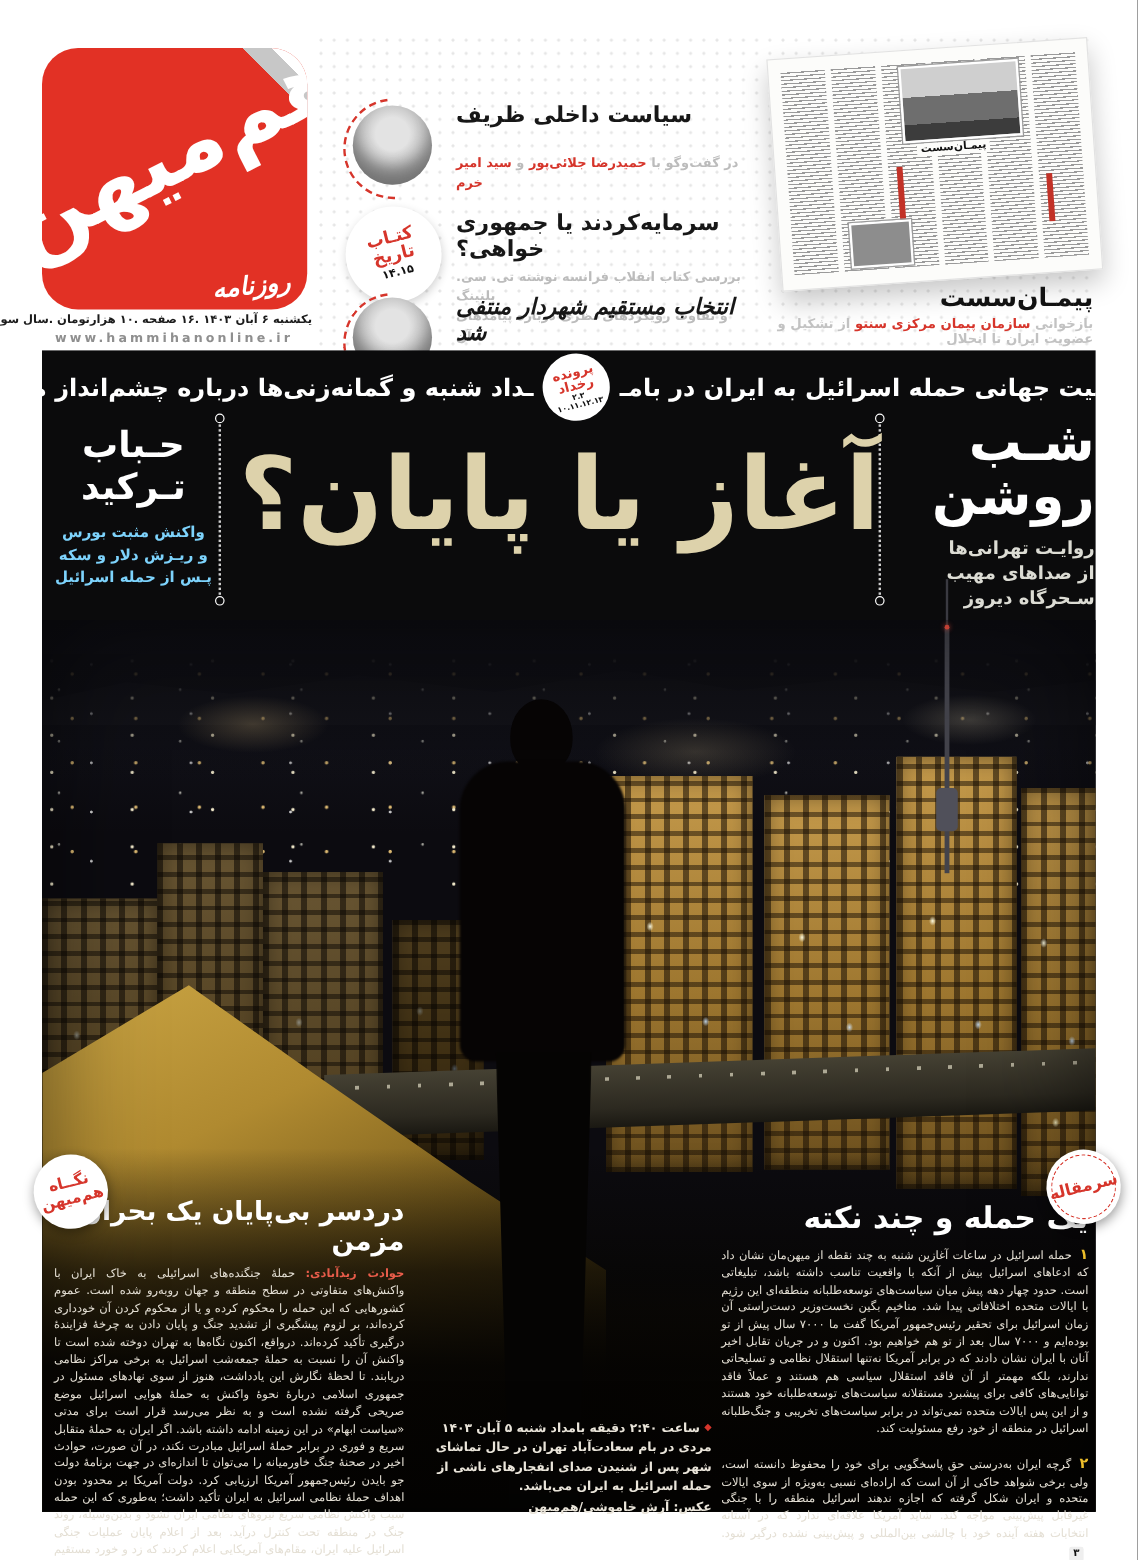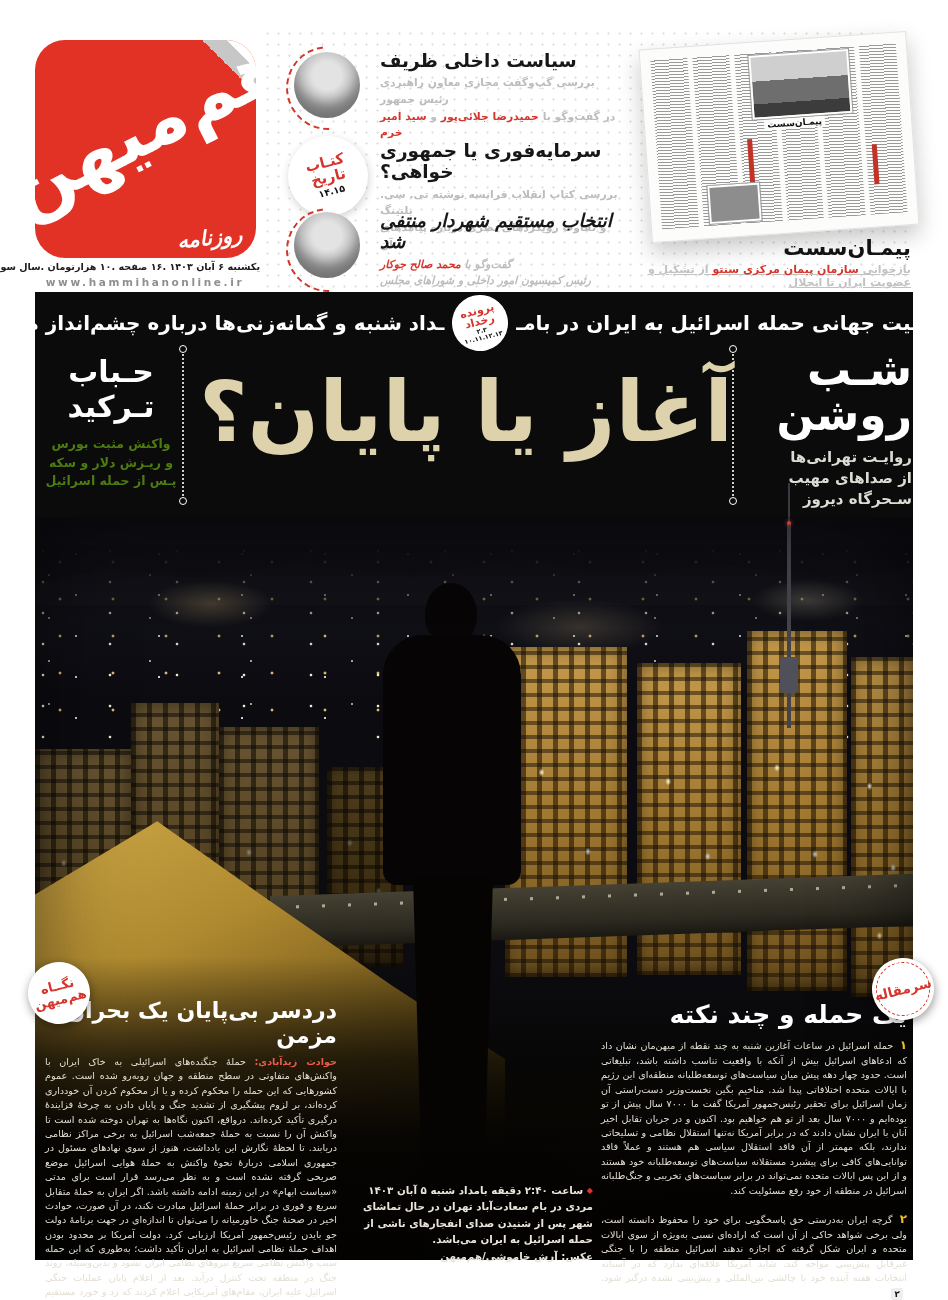--- a/index.html
+++ b/index.html
@@ -20,21 +20,21 @@
     background:linear-gradient(225deg,#ffffff 0 28%,#c7c7c7 28% 50%,transparent 50%);}
   .logo-cal{left:0;top:6px;width:100%;height:160px;display:flex;align-items:center;justify-content:center;
     color:#fff;font-weight:bold;font-size:74px;transform:rotate(-27deg);letter-spacing:-4px;line-height:.9;}
   .logo-script{right:14px;bottom:8px;color:#fff;font-size:21px;font-weight:bold;font-style:italic;transform:rotate(-6deg);}
   .dateline{left:30px;top:261px;width:230px;font-size:9.6px;font-weight:bold;color:#1c1c1c;
     text-align:center;white-space:nowrap;direction:rtl;}
   .website{left:30px;top:276px;width:230px;font-size:10.5px;color:#8f8f8f;letter-spacing:2.6px;
     text-align:center;direction:ltr;font-weight:bold;}
 
   
-  .teaser{left:280px;width:342px;direction:rtl;}
+  .teaser{left:280px;width:342px;direction:rtl;margin-top:36px;}
   .t-circle{position:absolute;left:14px;width:66px;height:66px;border-radius:50%;
     background:radial-gradient(circle at 50% 36%,#e3e3e3 0 26%,#b5b5b5 58%,#8e8e8e 100%);
     box-shadow:inset 0 -14px 12px rgba(60,60,60,.45);}
   .t-arc{position:absolute;left:6px;width:80px;height:80px;border-radius:50%;
     border:2px dashed #d6352b;border-color:transparent transparent #d6352b #d6352b;
     transform:rotate(40deg);}
   .t-text{position:absolute;left:100px;width:238px;text-align:left;}
   .t-title{font-size:18.5px;font-weight:bold;color:#171717;line-height:1.15;}
   .t-sub{font-size:10.8px;color:#bcbcbc;font-weight:bold;line-height:1.55;margin-top:4px;}
   .red{color:#d6352b;}
@@ -52,21 +52,21 @@
   .thumb-photo{position:absolute;right:58px;top:13px;width:96px;height:60px;background:#d8d8d8;
     border:2px solid #fff;outline:1px solid #9a9a9a;
     background-image:linear-gradient(180deg,#cfcfcf 0 40%,#6e6e6e 40% 78%,#3c3c3c 78% 100%);}
   .thumb-title{position:absolute;right:86px;top:78px;font-size:9px;font-weight:bold;color:#111;background:#fcfcfa;padding:0 3px;}
   .thumb-red1{position:absolute;right:160px;top:96px;width:5px;height:52px;background:#c23227;}
   .thumb-red2{position:absolute;right:36px;top:110px;width:5px;height:40px;background:#c23227;}
   .thumb-photo2{position:absolute;left:58px;bottom:14px;width:48px;height:34px;background:#8d8d8d;
     border:2px solid #fff;outline:1px solid #9a9a9a;}
   .peyman-title{left:645px;top:236px;width:266px;text-align:right;font-size:21px;font-weight:bold;color:#121212;direction:rtl;}
   .peyman-sub{left:610px;top:263px;width:301px;text-align:right;font-size:11px;font-weight:bold;
-    color:#c2c2c2;direction:rtl;text-decoration:underline;}
+    color:#c2c2c2;direction:rtl;}
 
   
   .poster{left:35px;top:292px;width:878px;height:968px;background:#0b0b0c;overflow:hidden;}
   .banner{position:absolute;left:0;top:8px;width:100%;height:46px;display:flex;align-items:center;
     justify-content:center;gap:8px;direction:rtl;color:#fff;font-weight:bold;font-size:20px;white-space:nowrap;}
   .banner-badge{width:56px;height:56px;border-radius:50%;background:#fff;flex:0 0 auto;
     transform:rotate(-14deg);display:flex;flex-direction:column;align-items:center;justify-content:center;line-height:1;}
   .banner-badge .l{color:#d6352b;font-size:11px;font-weight:bold;}
   .banner-badge .p{color:#111;font-size:6.5px;font-weight:bold;margin-top:1px;}
 
@@ -74,21 +74,21 @@
   .shab .big{color:#fff;font-weight:bold;font-size:44px;line-height:1.02;}
   .shab .sub{margin-top:9px;color:#dcdcd4;font-weight:bold;font-size:15px;line-height:1.4;}
   .vsep{width:0;border-left:2px dotted rgba(255,255,255,.8);height:142px;top:62px;}
   .vsep::before,.vsep::after{content:"";position:absolute;left:-5px;width:6px;height:6px;border:1.5px solid #fff;
     border-radius:50%;background:transparent;}
   .vsep::before{top:-9px;} .vsep::after{bottom:-9px;}
   .main-headline{left:152px;right:168px;top:60px;text-align:center;color:#ddd2ab;
     font-weight:bold;font-size:84px;line-height:1.45;direction:rtl;}
   .hobab{left:6px;top:62px;width:140px;text-align:center;direction:rtl;}
   .hobab .big{color:#fff;font-weight:bold;font-size:30px;line-height:1.18;}
-  .hobab .sub{margin-top:10px;color:#4d7c0f;font-weight:bold;font-size:12.5px;line-height:1.5;}
+  .hobab .sub{margin-top:10px;color:#7dd3fc;font-weight:bold;font-size:12.5px;line-height:1.5;}
 
   
   .photo{left:0;top:225px;width:878px;height:743px;background:linear-gradient(180deg,#0d0d12 0%,#101017 14%,#0c0b10 24%);}
   .mountains{left:0;top:18px;width:100%;height:70px;background:#16161c;
     clip-path:polygon(0 70%,8% 48%,18% 62%,30% 40%,43% 60%,55% 34%,66% 58%,78% 42%,90% 60%,100% 46%,100% 100%,0 100%);}
   .lights{left:0;top:28px;width:100%;height:200px;
     background-image:
       radial-gradient(circle at 8px 6px,rgba(255,246,214,.95) 1px,transparent 1.7px),
       radial-gradient(circle at 25px 17px,rgba(255,214,130,.85) 1px,transparent 1.8px),
       radial-gradient(circle at 41px 9px,rgba(255,255,255,.8) .8px,transparent 1.5px),
@@ -173,34 +173,34 @@
   <div class="abs logo-script">روزنامه</div>
 </div>
 <div class="abs dateline">یکشنبه ۶ آبان ۱۴۰۳ .۱۶ صفحه .۱۰ هزارتومان .سال سوم .شماره ۶۳۳</div>
 <div class="abs website">www.hammihanonline.ir</div>
 
 <div class="abs teaser" style="top:44px;height:94px;">
   <div class="t-arc" style="top:2px;"></div>
   <div class="t-circle" style="top:8px;"></div>
   <div class="t-text" style="top:6px;">
     <div class="t-title">سیاست داخلی ظریف</div>
-    <div class="t-sub"><span>بررسی گپ‌وگفت مجازی معاون راهبردی رئیس جمهور</span><br>
+    <div class="t-sub"><br>
       <span>در گفت‌وگو با </span><span class="red">حمیدرضا جلائی‌پور</span><span> و </span><span class="red">سید امیر خرم</span>
     </div>
   </div>
 </div>
 
 <div class="abs teaser" style="top:138px;height:82px;">
   <div class="badge-book">
     <span class="bb1">کتـاب</span>
     <span class="bb1">تاریخ</span>
     <span class="bb2">۱۴.۱۵</span>
   </div>
   <div class="t-text" style="top:2px;">
-    <div class="t-title">سرمایه‌فوری یا جمهوری خواهی؟</div>
+    <div class="t-title">سرمایه‌کردند یا جمهوری خواهی؟</div>
     <div class="t-sub"><span>بررسی کتاب انقلاب فرانسه نوشته تی. سی. بلنینگ</span><br>
       <span>و تفاوت رویکردهای نظری درباره پیامدهای آن</span>
     </div>
   </div>
 </div>
 
 <div class="abs teaser" style="top:208px;height:80px;font-style:italic;">
   <div class="t-arc" style="top:0px;"></div>
   <div class="t-circle" style="top:4px;"></div>
   <div class="t-text" style="top:2px;">

